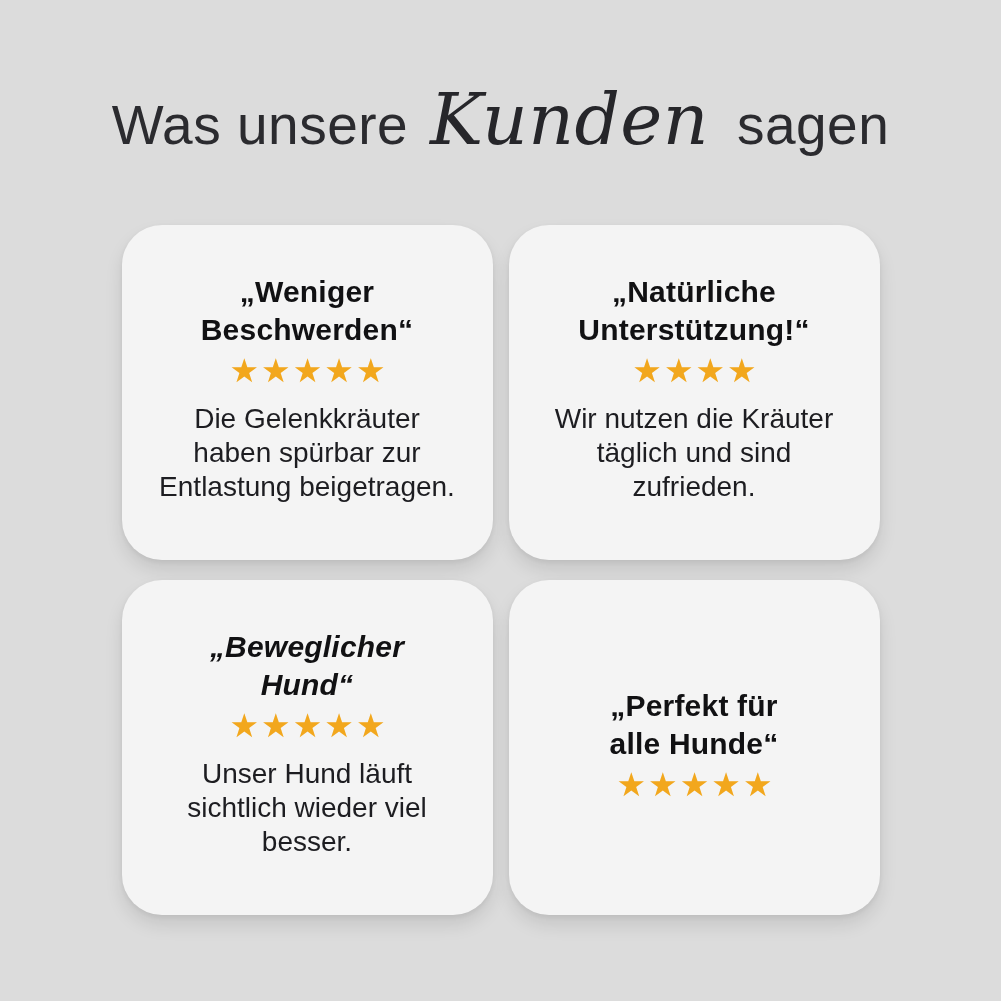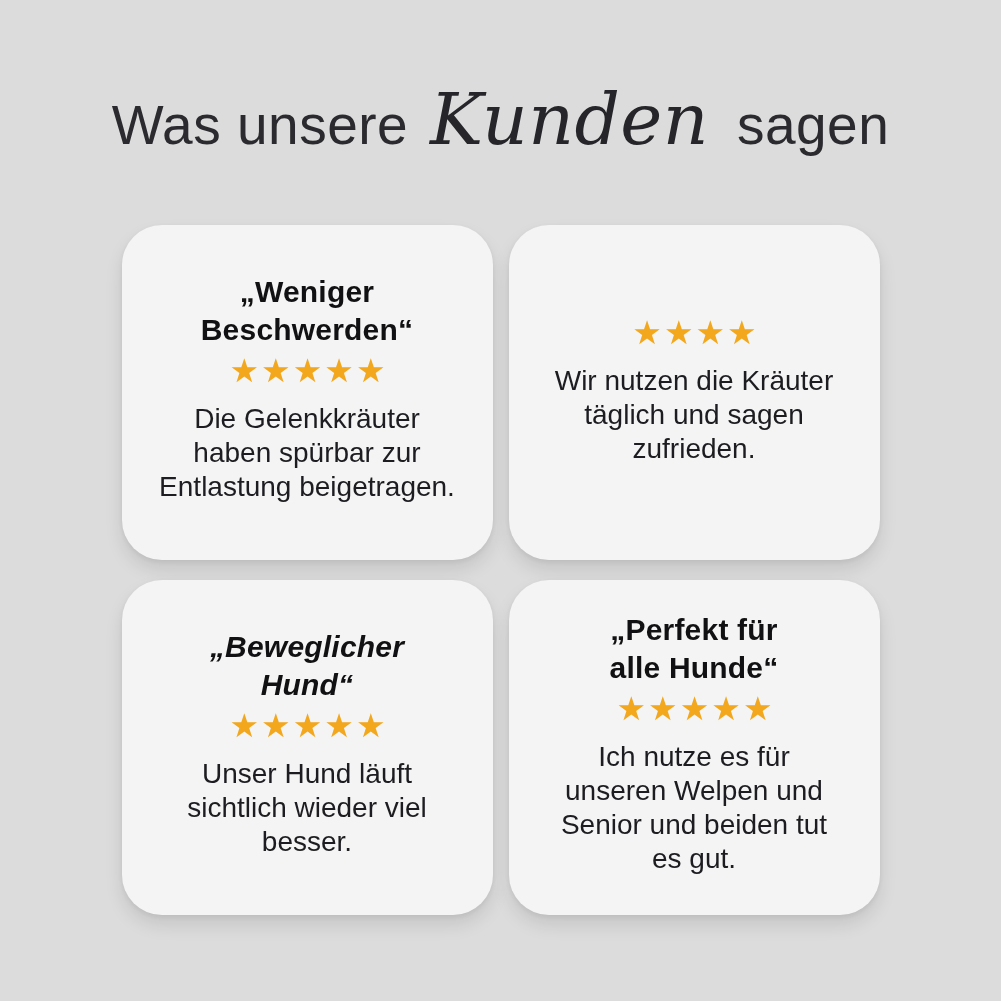--- a/index.html
+++ b/index.html
@@ -94,39 +94,37 @@
     <div class="card" style="background: rgb(244, 244, 244);">
       <p class="heading" style="color: rgb(17, 17, 19);">„Weniger
 Beschwerden“</p>
       <div class="stars" style="color: rgb(242, 167, 29);"><span>★</span><span>★</span><span>★</span><span>★</span><span>★</span></div>
       <p class="body" style="color: rgb(29, 29, 33);">Die Gelenkkräuter
 haben spürbar zur
 Entlastung beigetragen.</p>
     </div>
 
     <div class="card" style="background: rgb(244, 244, 244);">
+      <p class="heading" style="color: rgb(17, 17, 19);">„Natürliche
+Unterstützung!“</p>
       <div class="stars" style="color: rgb(242, 167, 29);"><span>★</span><span>★</span><span>★</span><span>★</span></div>
       <p class="body" style="color: rgb(29, 29, 33);">Wir nutzen die Kräuter
-täglich und sagen
+täglich und sind
 zufrieden.</p>
     </div>
 
     <div class="card" style="background: rgb(244, 244, 244);">
       <p class="heading" style="color: rgb(17, 17, 19); font-style: italic;">„Beweglicher
 Hund“</p>
       <div class="stars" style="color: rgb(242, 167, 29);"><span>★</span><span>★</span><span>★</span><span>★</span><span>★</span></div>
       <p class="body" style="color: rgb(29, 29, 33);">Unser Hund läuft
 sichtlich wieder viel
 besser.</p>
     </div>
 
     <div class="card" style="background: rgb(244, 244, 244); align-items: center;">
       <p class="heading" style="color: rgb(17, 17, 19);">„Perfekt für
 alle Hunde“</p>
       <div class="stars" style="color: rgb(242, 167, 29);"><span>★</span><span>★</span><span>★</span><span>★</span><span>★</span></div>
-      <p class="body" style="color: rgb(29, 29, 33);">Ich nutze es für
-unseren Welpen und
-Senior und beiden tut
-es gut.</p>
     </div>
 
   </div>
 </div>
 
 </body></html>

